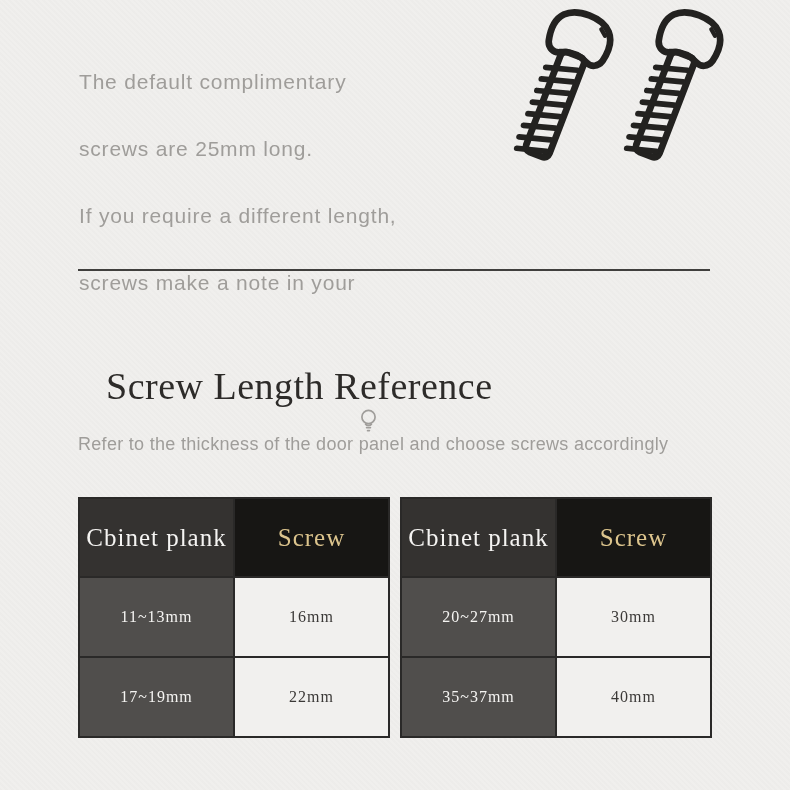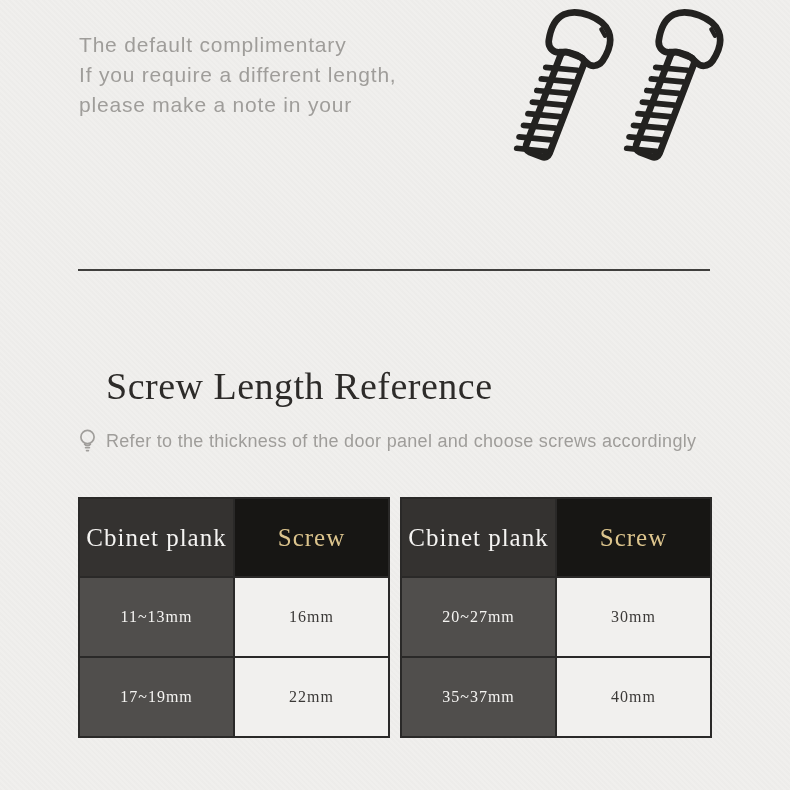--- a/index.html
+++ b/index.html
@@ -14,32 +14,32 @@
     background-color:var(--page-bg);
     background-image:
       repeating-linear-gradient(45deg, rgba(0,0,0,0.013) 0 2px, transparent 2px 4px),
       repeating-linear-gradient(-45deg, rgba(255,255,255,0.025) 0 2px, transparent 2px 4px);
     font-family:"Liberation Sans", sans-serif;
     position:relative;
   }
   .intro{position:absolute;left:79px;top:30px;}
   .intro p{
     font-size:21px;line-height:30px;letter-spacing:0.8px;
-    color:var(--text-muted);font-weight:400;white-space:nowrap;
+    color:var(--text-muted);font-weight:400;white-space:nowrap;margin-top:37px;
   }
   .screws{position:absolute;left:486px;top:6px;display:flex;}
   .screws svg{display:block;}
   .screws svg + svg{margin-left:-40px;}
   .divider{position:absolute;left:78px;top:269px;width:632px;height:2px;background:var(--divider);border:0;}
   .section-title{
     position:absolute;left:78px;top:364px;
     font-family:"Liberation Serif", serif;font-weight:500;
     font-size:38px;letter-spacing:0.5px;color:var(--heading);white-space:nowrap;margin-left:28px;
   }
-  .tip{position:absolute;left:78px;top:428px;display:flex;align-items:center;}
+  .tip{position:absolute;left:78px;top:408px;display:flex;align-items:center;flex-direction:column;}
   .tip .bulb{flex:0 0 auto;margin-right:9px;}
   .tip span{
     font-size:18px;letter-spacing:0.3px;color:var(--text-muted);white-space:nowrap;
   }
   .tables{position:absolute;left:78px;top:497px;display:flex;gap:10px;}
   table{border-collapse:collapse;width:312px;table-layout:fixed;
         font-family:"Liberation Serif", serif;}
   th,td{
     width:50%;text-align:center;vertical-align:middle;
     border:2px solid var(--table-border);
@@ -73,22 +73,23 @@
         <path stroke-width="6" d="M 44 169 L 74 161"></path>
       </g>
     </symbol>
   </defs>
 </svg>
 
 <div class="page">
 
   <div class="intro">
     <p>The default complimentary</p>
+    <p>screws are 25mm long.</p>
     <p>If you require a different length,</p>
-    <p>please make a note in your</p>
+    <p>screws make a note in your</p>
   </div>
 
   <div class="screws">
     <svg width="150" height="172">
       <use href="#screw-shape"></use>
     </svg>
     <svg width="150" height="172">
       <use href="#screw-shape"></use>
     </svg>
   </div>

